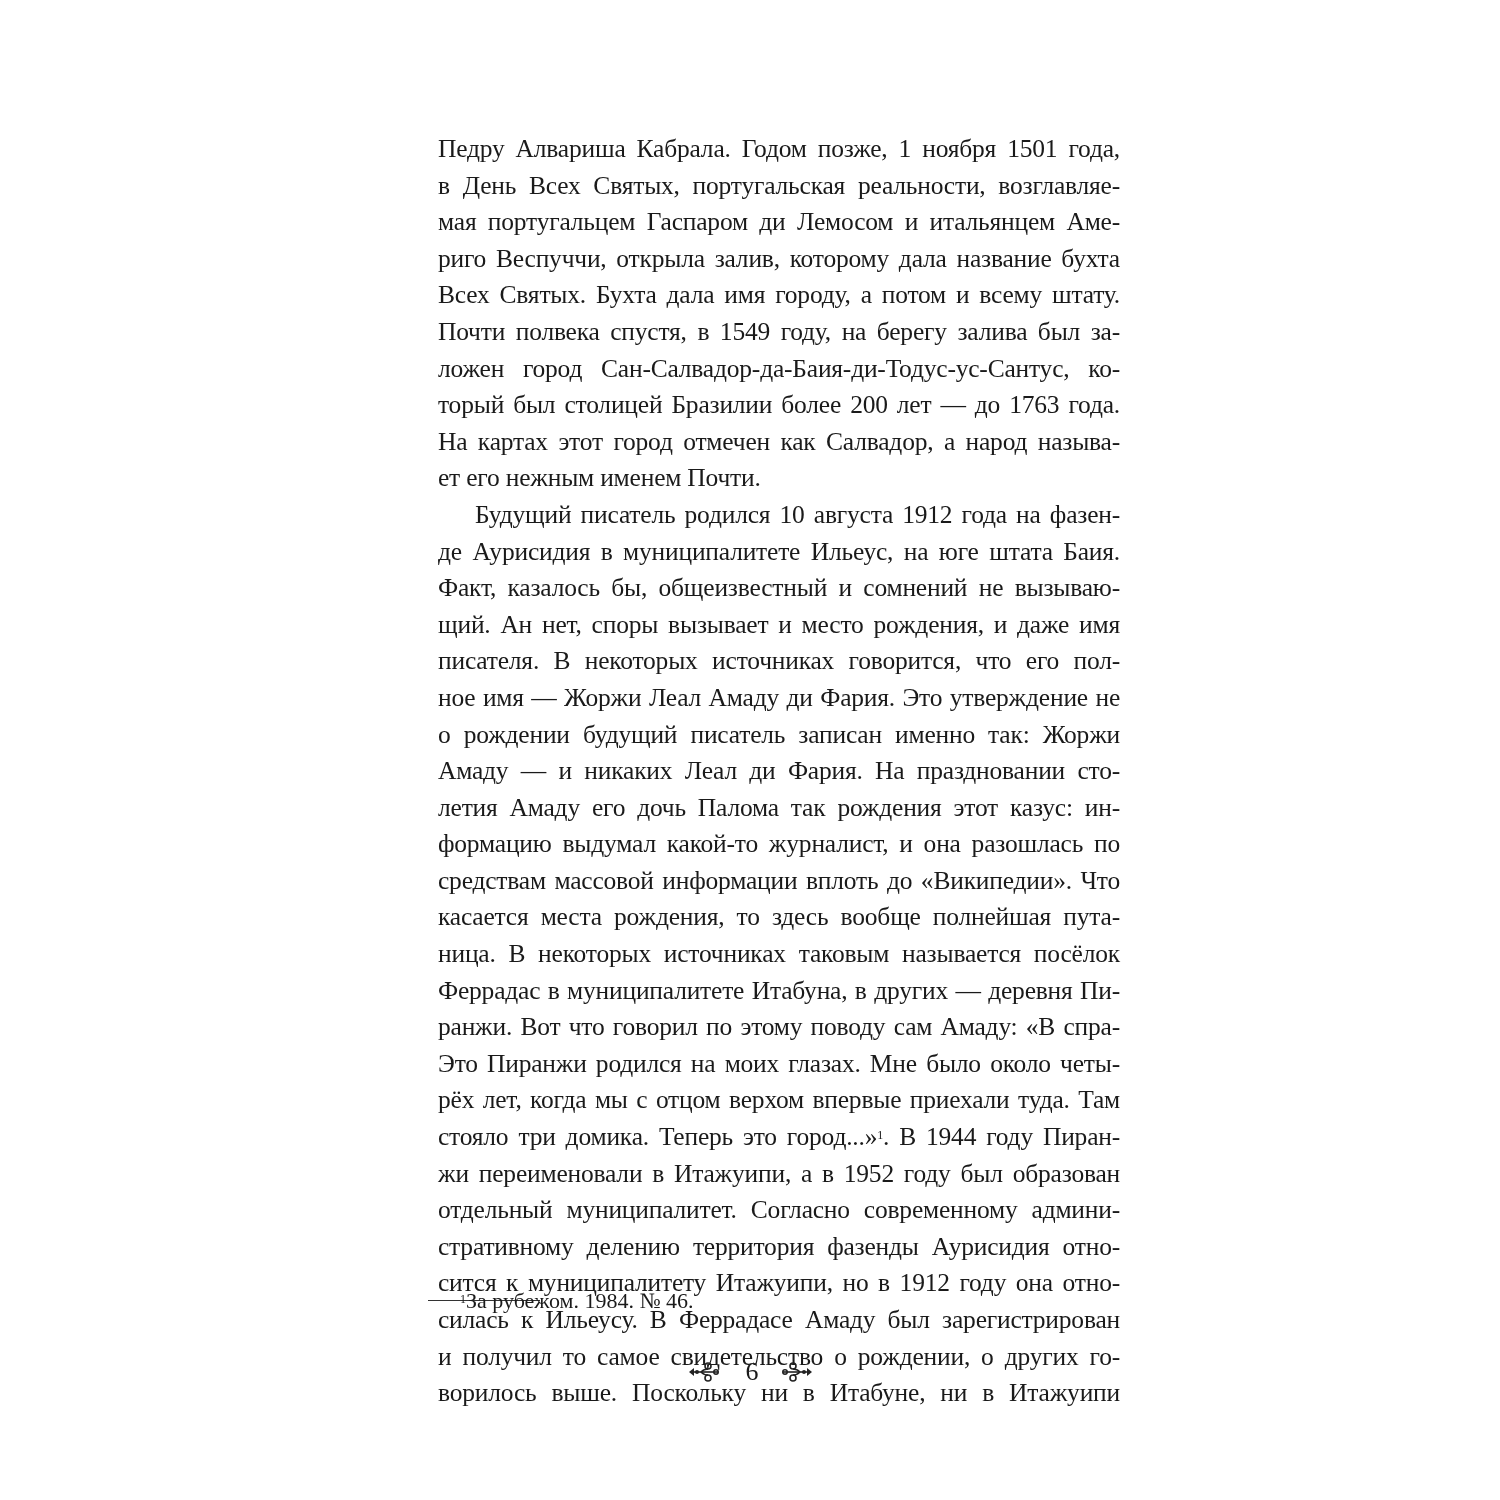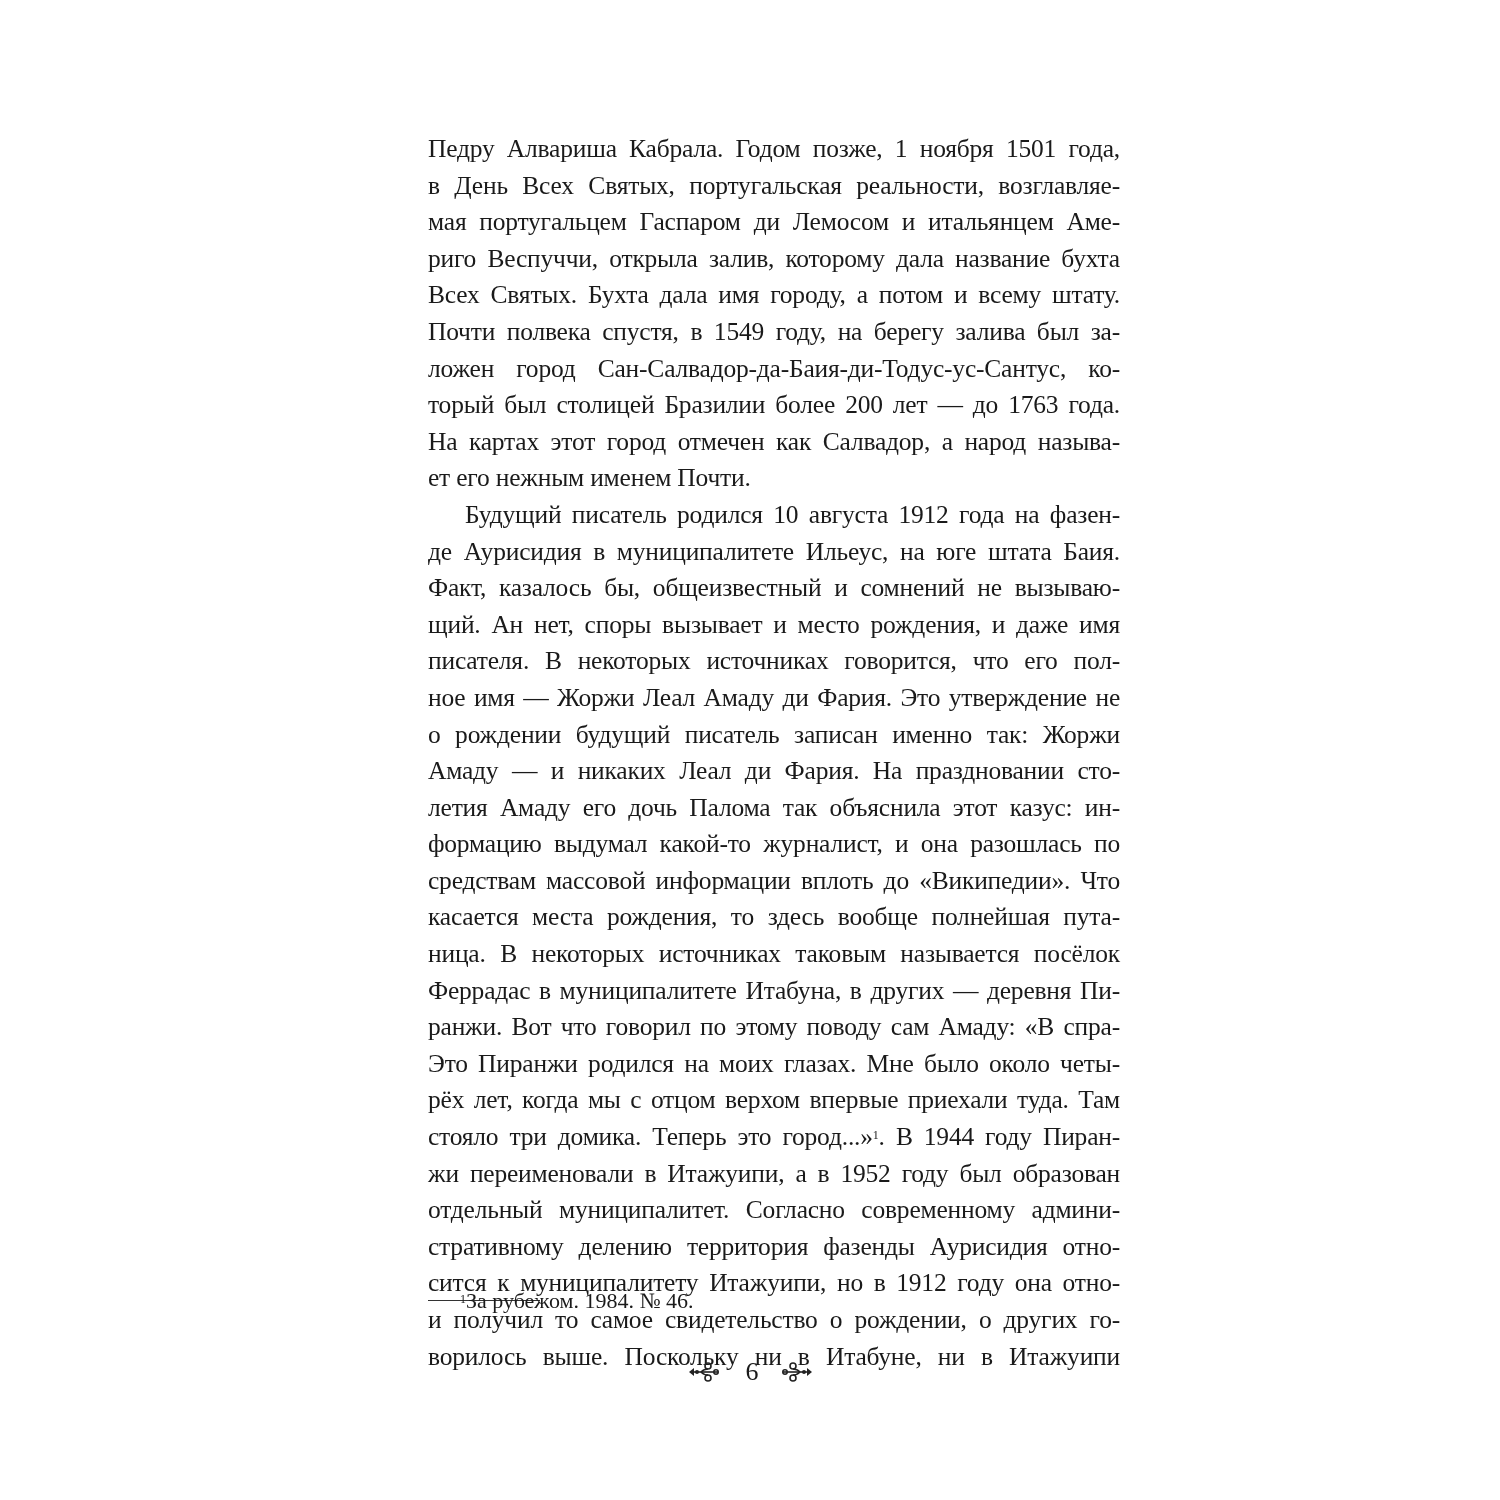--- a/index.html
+++ b/index.html
@@ -23,20 +23,21 @@
     }
     .line {
       display: block;
       height: 36.6px;
       line-height: 36.6px;
       font-size: 25.5px;
       white-space: nowrap;
       text-align: justify;
       text-align-last: justify;
       letter-spacing: -0.2px;
+      margin-left: 10px;
     }
     .line.last {
       text-align-last: left;
     }
     .line.indent {
       padding-left: 37px;
     }
     .footnote-rule {
       position: absolute;
       left: 428px;
@@ -94,34 +95,35 @@
     <span class="line">На картах этот город отмечен как Салвадор, а народ называ-</span>
     <span class="line last">ет его нежным именем Почти.</span>
     <span class="line indent">Будущий писатель родился 10 августа 1912 года на фазен-</span>
     <span class="line">де Аурисидия в муниципалитете Ильеус, на юге штата Баия.</span>
     <span class="line">Факт, казалось бы, общеизвестный и сомнений не вызываю-</span>
     <span class="line">щий. Ан нет, споры вызывает и место рождения, и даже имя</span>
     <span class="line">писателя. В некоторых источниках говорится, что его пол-</span>
     <span class="line">ное имя — Жоржи Леал Амаду ди Фария. Это утверждение не</span>
     <span class="line">о рождении будущий писатель записан именно так: Жоржи</span>
     <span class="line">Амаду — и никаких Леал ди Фария. На праздновании сто-</span>
-    <span class="line">летия Амаду его дочь Палома так объяснила этот казус: ин-</span>
+    <span class="line">летия Амаду его дочь Палома так рождения этот казус: ин-</span>
     <span class="line">формацию выдумал какой-то журналист, и она разошлась по</span>
     <span class="line">средствам массовой информации вплоть до «Википедии». Что</span>
     <span class="line">касается места рождения, то здесь вообще полнейшая пута-</span>
     <span class="line">ница. В некоторых источниках таковым называется посёлок</span>
     <span class="line">Феррадас в муниципалитете Итабуна, в других — деревня Пи-</span>
     <span class="line">ранжи. Вот что говорил по этому поводу сам Амаду: «В спра-</span>
     <span class="line">Это Пиранжи родился на моих глазах. Мне было около четы-</span>
     <span class="line">рёх лет, когда мы с отцом верхом впервые приехали туда. Там</span>
     <span class="line"><span>стояло три домика. Теперь это город...»</span><sup>1</sup><span>. В 1944 году Пиран-</span></span>
     <span class="line">жи переименовали в Итажуипи, а в 1952 году был образован</span>
     <span class="line">отдельный муниципалитет. Согласно современному админи-</span>
     <span class="line">стративному делению территория фазенды Аурисидия отно-</span>
     <span class="line">сится к муниципалитету Итажуипи, но в 1912 году она отно-</span>
+    <span class="line">силась к Ильеусу. В Феррадасе Амаду был зарегистрирован</span>
     <span class="line">и получил то самое свидетельство о рождении, о других го-</span>
     <span class="line">ворилось выше. Поскольку ни в Итабуне, ни в Итажуипи</span>
   </div>
 
 <div class="footnote-rule"></div>
 
 <div class="footnote">
   <sup>1</sup><span>За рубежом. 1984. №  46.</span>
 </div>
 

